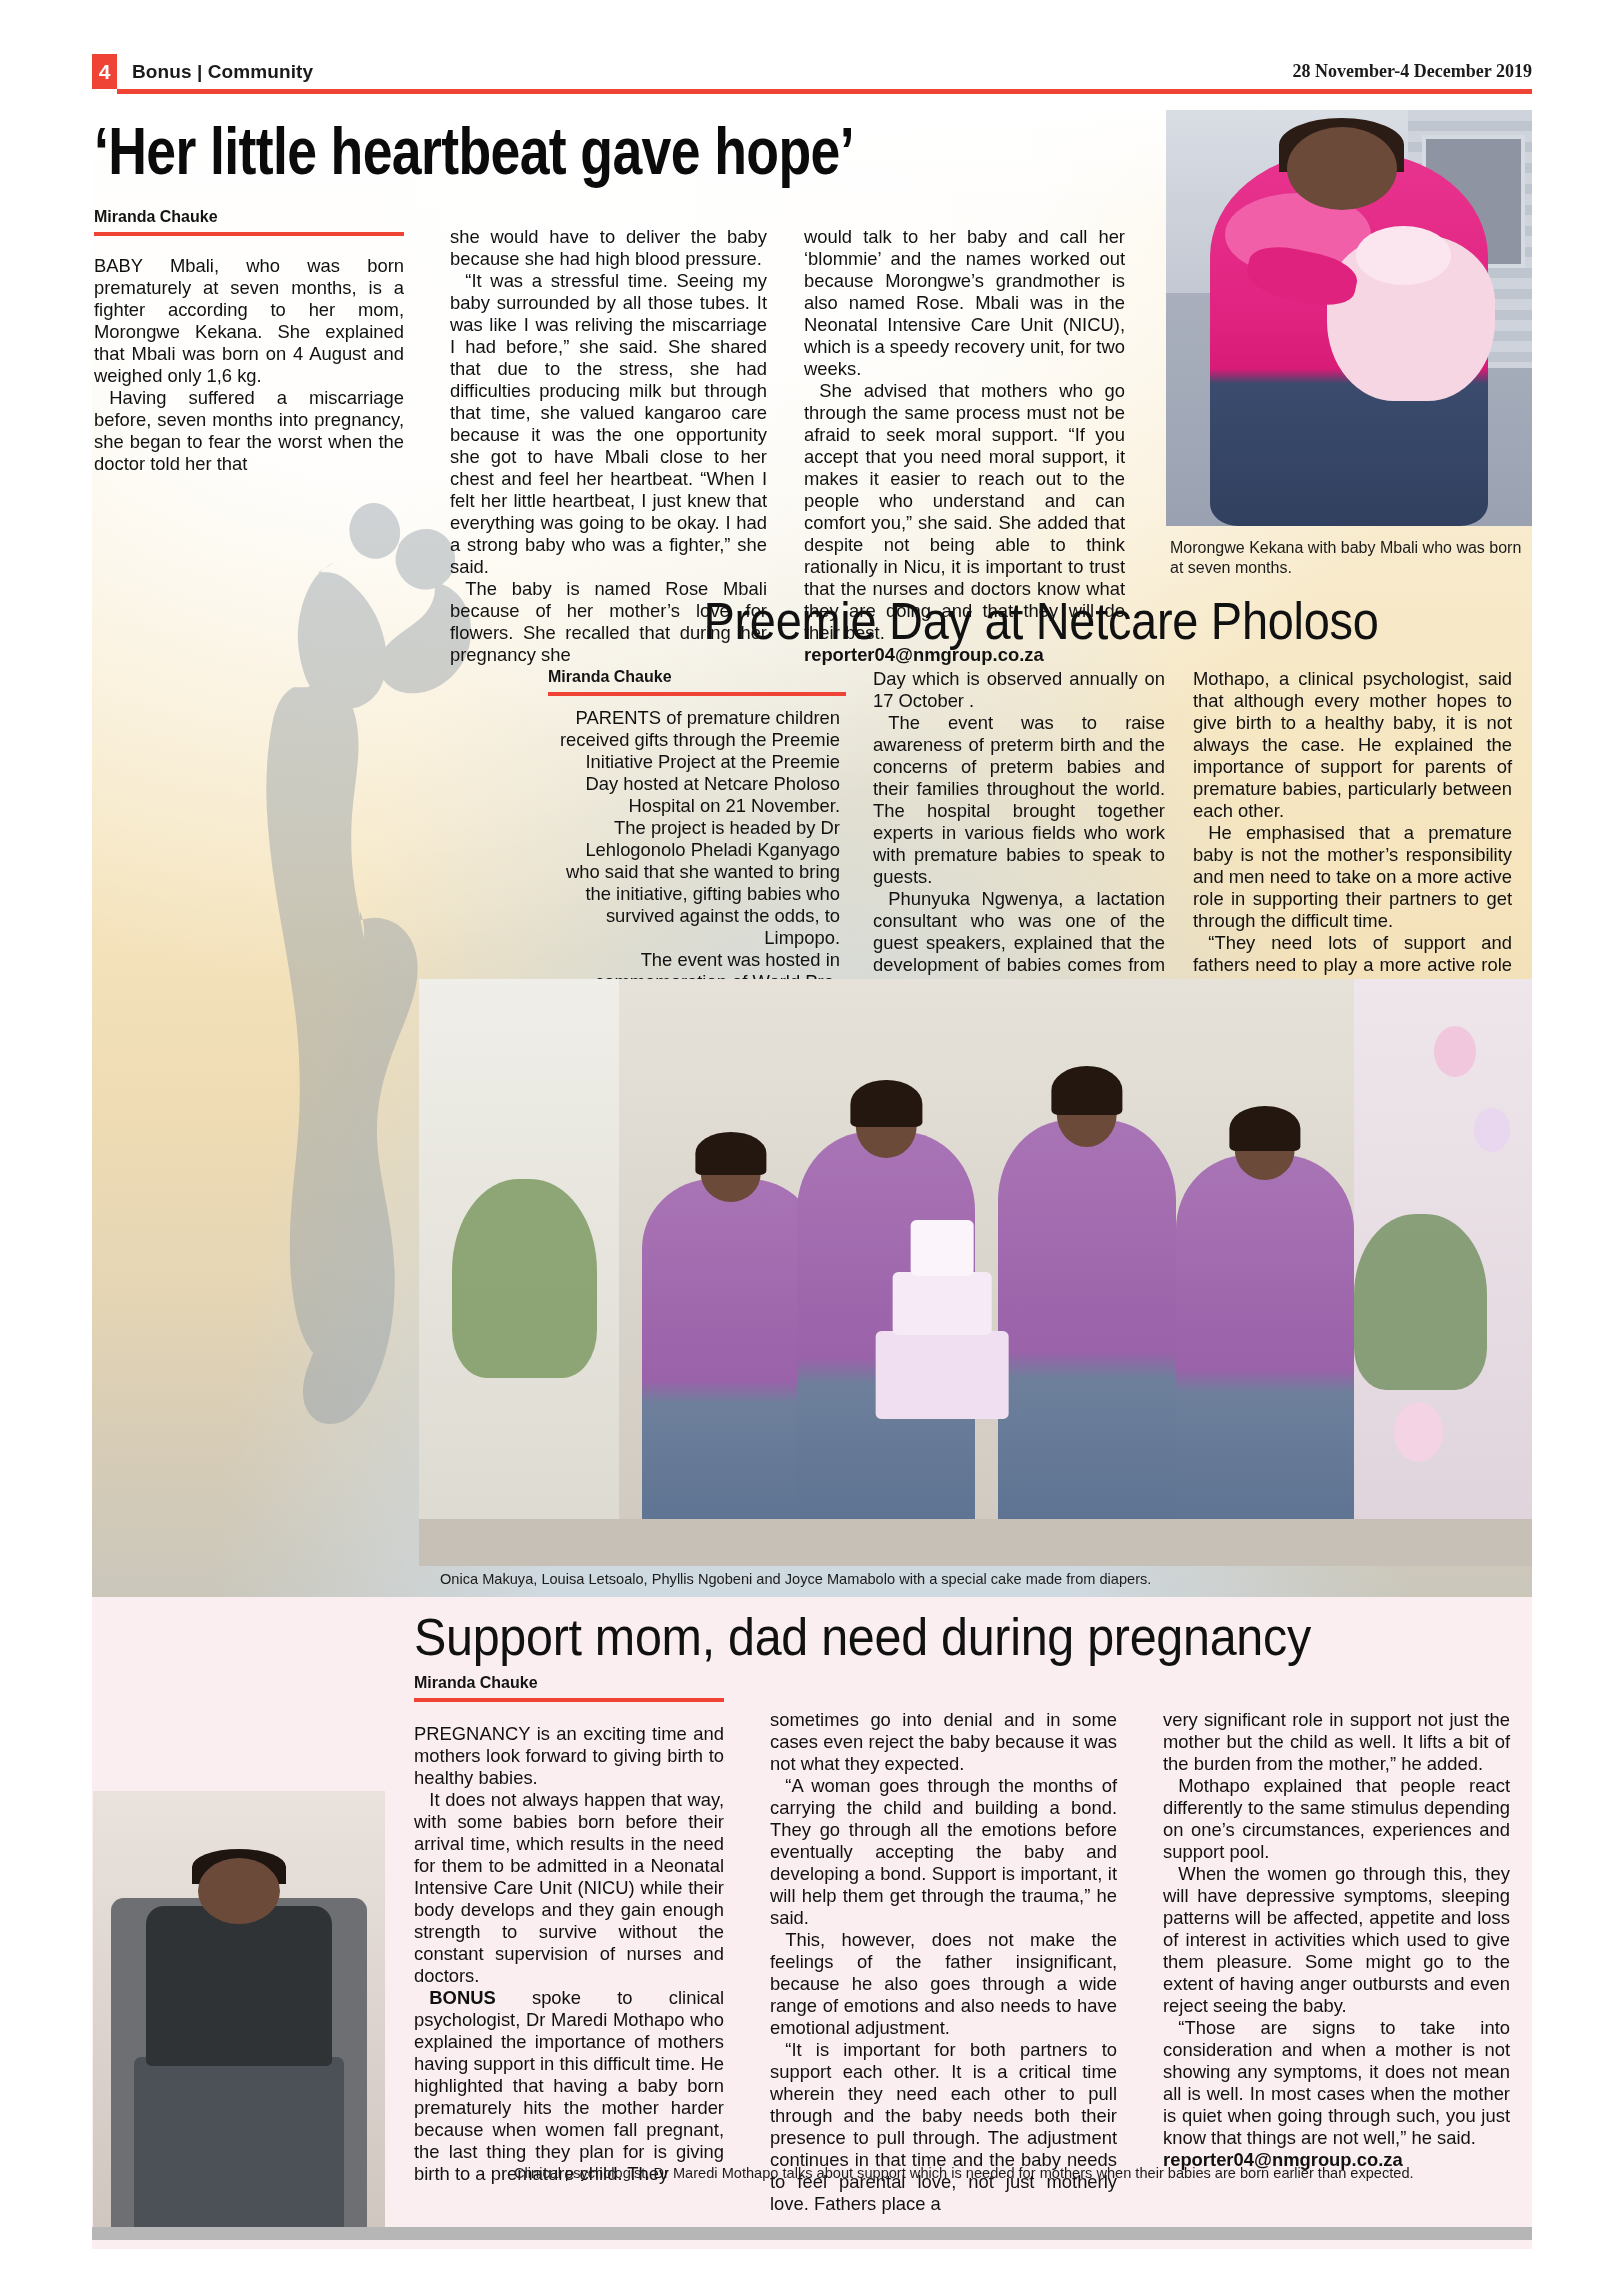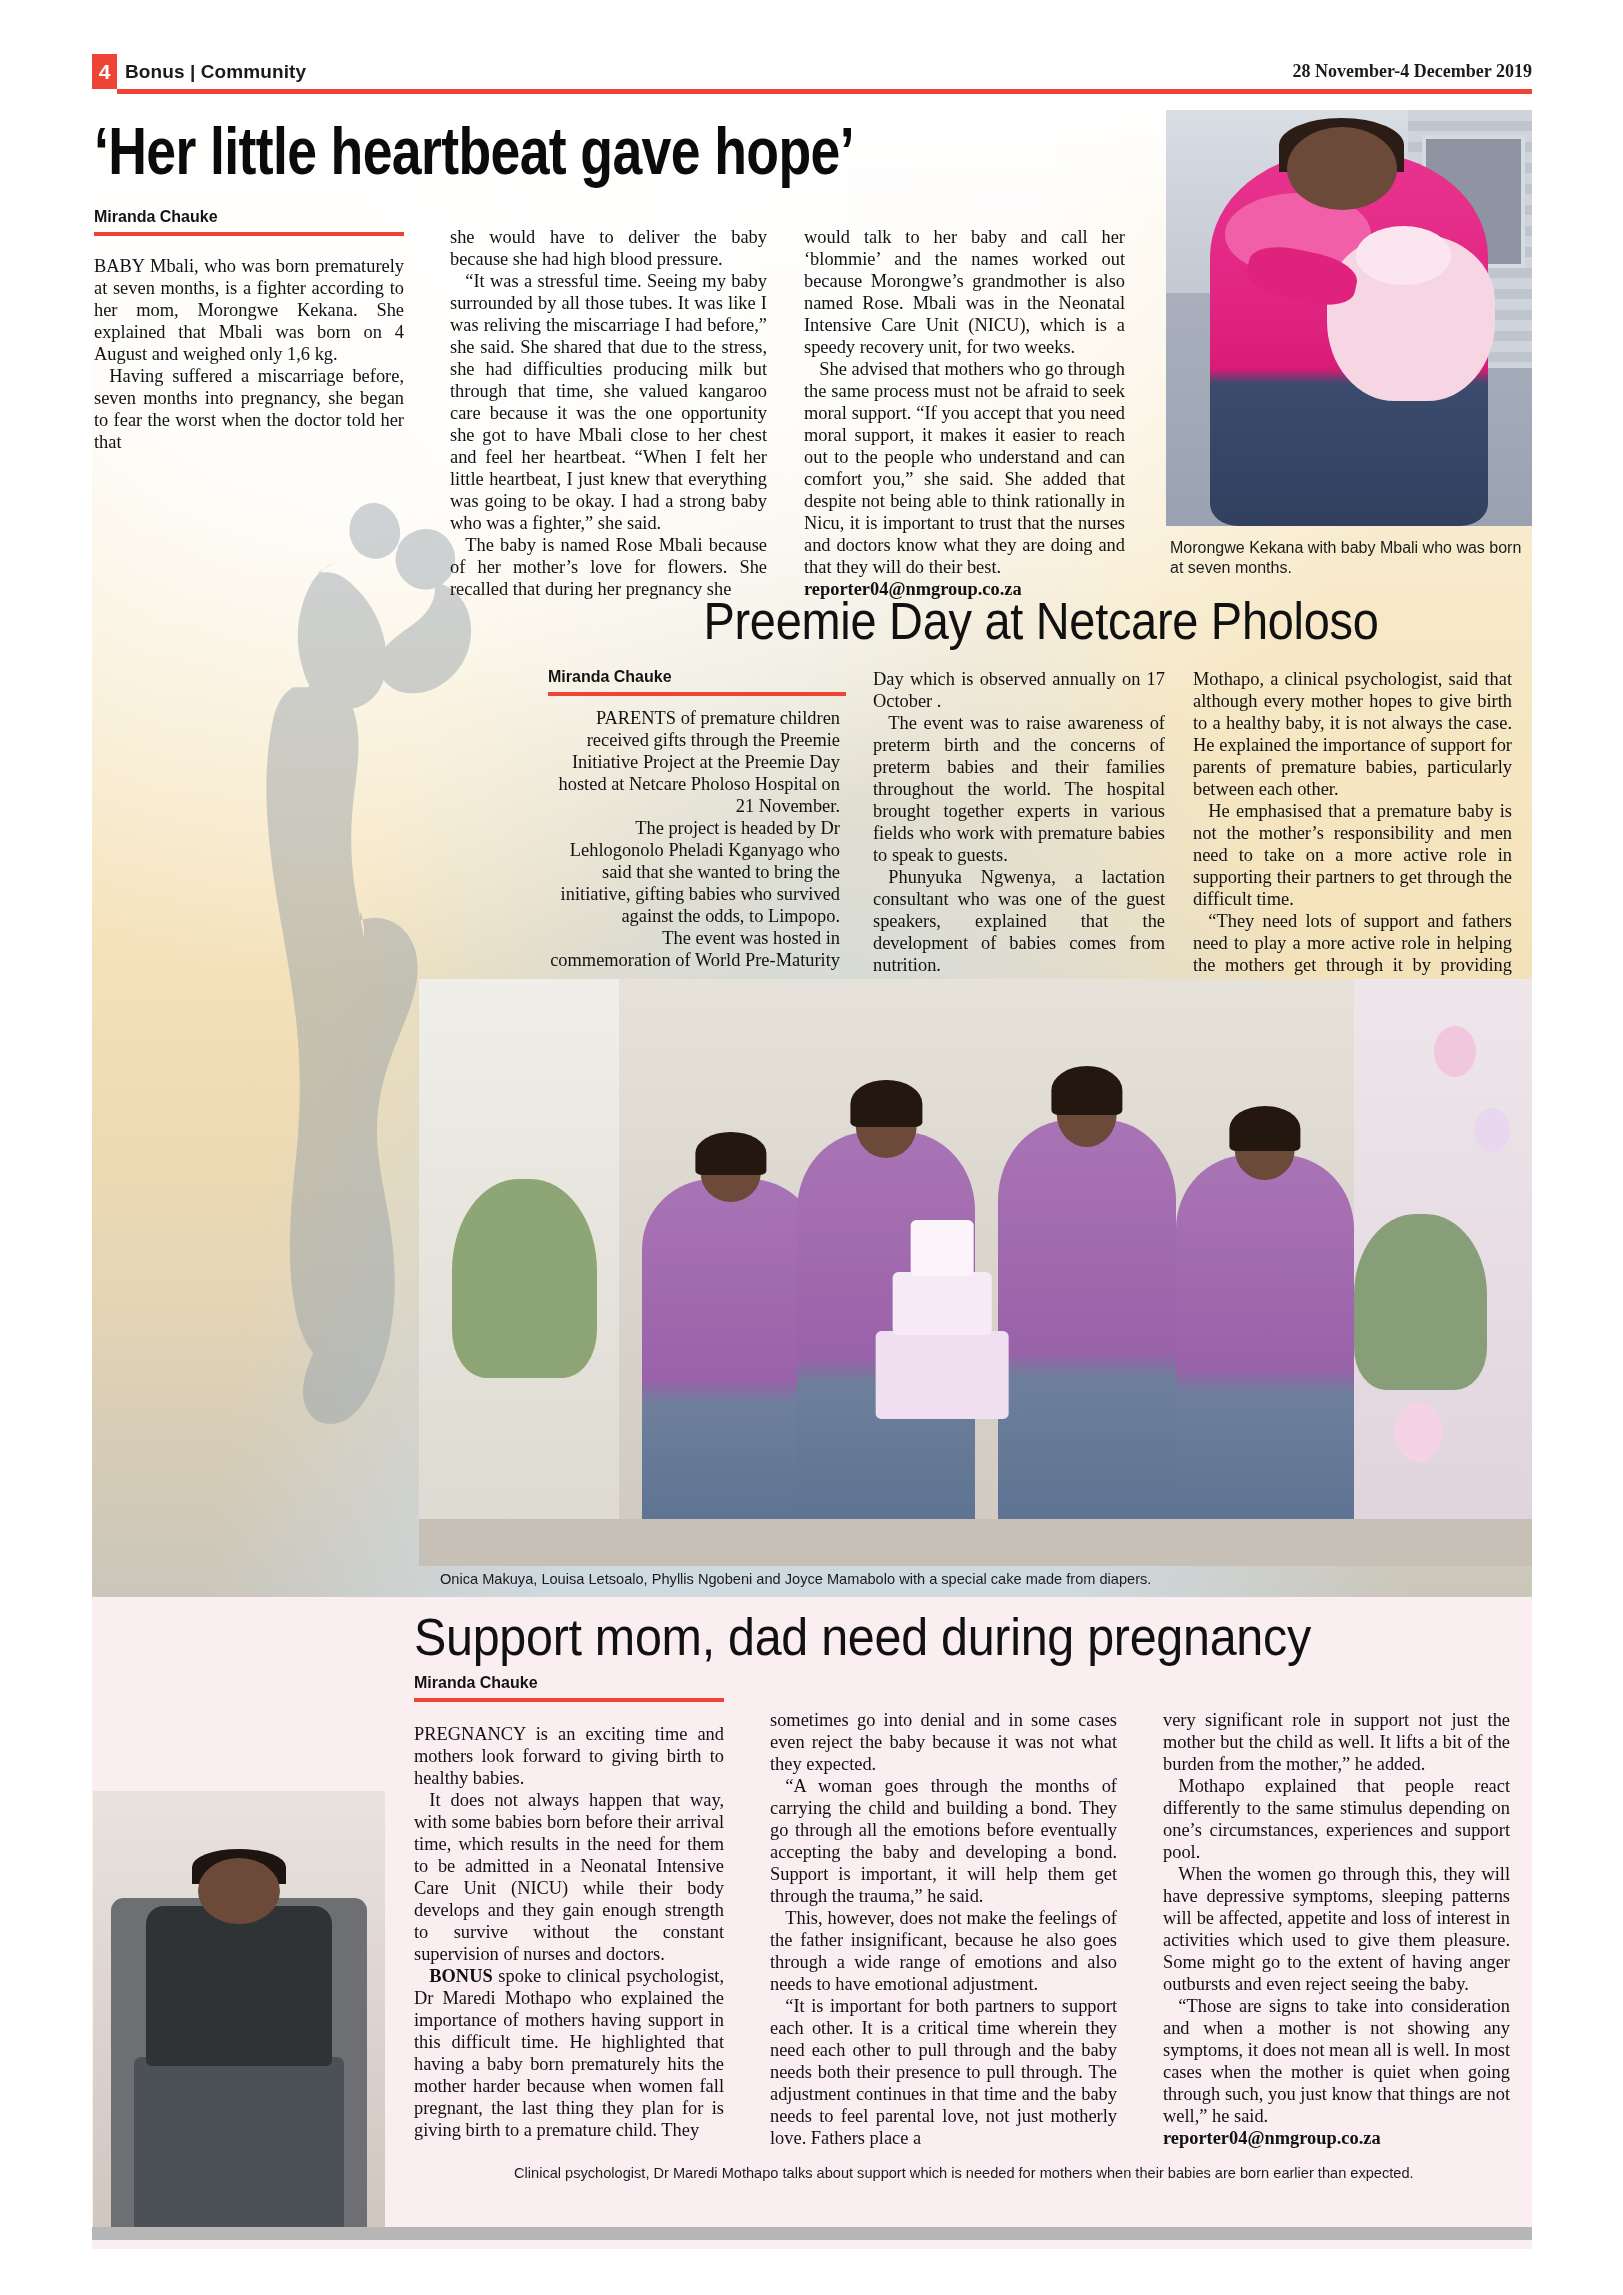--- a/index.html
+++ b/index.html
@@ -4,21 +4,21 @@
 <style>
   html,body{margin:0;padding:0;background:#ffffff;}
   body{width:1624px;height:2295px;font-family:"Liberation Serif",serif;-webkit-font-smoothing:antialiased;}
 
   .page{position:relative;width:1624px;height:2295px;overflow:hidden;background:#ffffff;}
 
   
   .masthead{position:absolute;left:92px;top:54px;width:1440px;height:40px;}
   .folio-box{position:absolute;left:0;top:0;width:25px;height:35px;background:#ef4335;color:#fff;
              font-family:"Liberation Sans",sans-serif;font-weight:700;font-size:21px;line-height:35px;text-align:center;}
-  .masthead-title{position:absolute;left:33px;top:7px;font-family:"Liberation Sans",sans-serif;
+  .masthead-title{position:absolute;left:40px;top:7px;font-family:"Liberation Sans",sans-serif;
                   font-weight:700;font-size:19px;color:#1b1b1b;letter-spacing:0.1px;white-space:nowrap;text-align:right;}
   .masthead-date{position:absolute;right:0;top:7px;font-family:Liberation Serif, serif;
                  font-weight:700;font-size:18px;color:#1b1b1b;white-space:nowrap;}
   .masthead-rule{position:absolute;left:25px;top:35px;width:1415px;height:4.9px;background:#ef4335;}
 
   
   .panel-a{position:absolute;left:92px;top:104px;width:1440px;height:1504px;overflow:hidden;
            background:
              radial-gradient(circle at 18% 8%, rgba(255,255,255,.92) 0 14%, rgba(255,255,255,0) 42%),
              radial-gradient(circle at 52% 4%, rgba(255,255,255,.85) 0 12%, rgba(255,255,255,0) 40%),
@@ -40,21 +40,21 @@
   .hl-3{position:absolute;left:414px;top:1609px;width:1124px;
         font-family:"Liberation Sans",sans-serif;font-weight:400;font-size:51px;line-height:58px;
         color:#111;letter-spacing:-0.3px;transform:scaleX(.95);transform-origin:left top;z-index:6;white-space:nowrap;}
 
   
   .byline{position:absolute;z-index:7;}
   .byline .nm{font-family:"Liberation Sans",sans-serif;font-weight:700;font-size:16px;color:#141414;}
   .byline .ln{margin-top:5.6px;height:4.2px;background:#ef4335;}
 
   
-  .col{position:absolute;z-index:7;font-family:Liberation Serif, serif;font-size:18.4px;line-height:22px;
+  .col{position:absolute;z-index:7;font-family:Liberation Sans, sans-serif;font-size:18.4px;line-height:22px;
        color:#111;text-align:justify;}
   .col p{margin:0;text-indent:15.3px;}
   .col p.first{text-indent:0;}
   .col p.mail{font-weight:700;text-indent:0;}
   .col.center{text-align:right;}
   .col.center p{text-indent:0;}
   .bold{font-weight:700;}
 
   
   .photo{position:absolute;overflow:hidden;z-index:8;background:#cfc8bd;}

